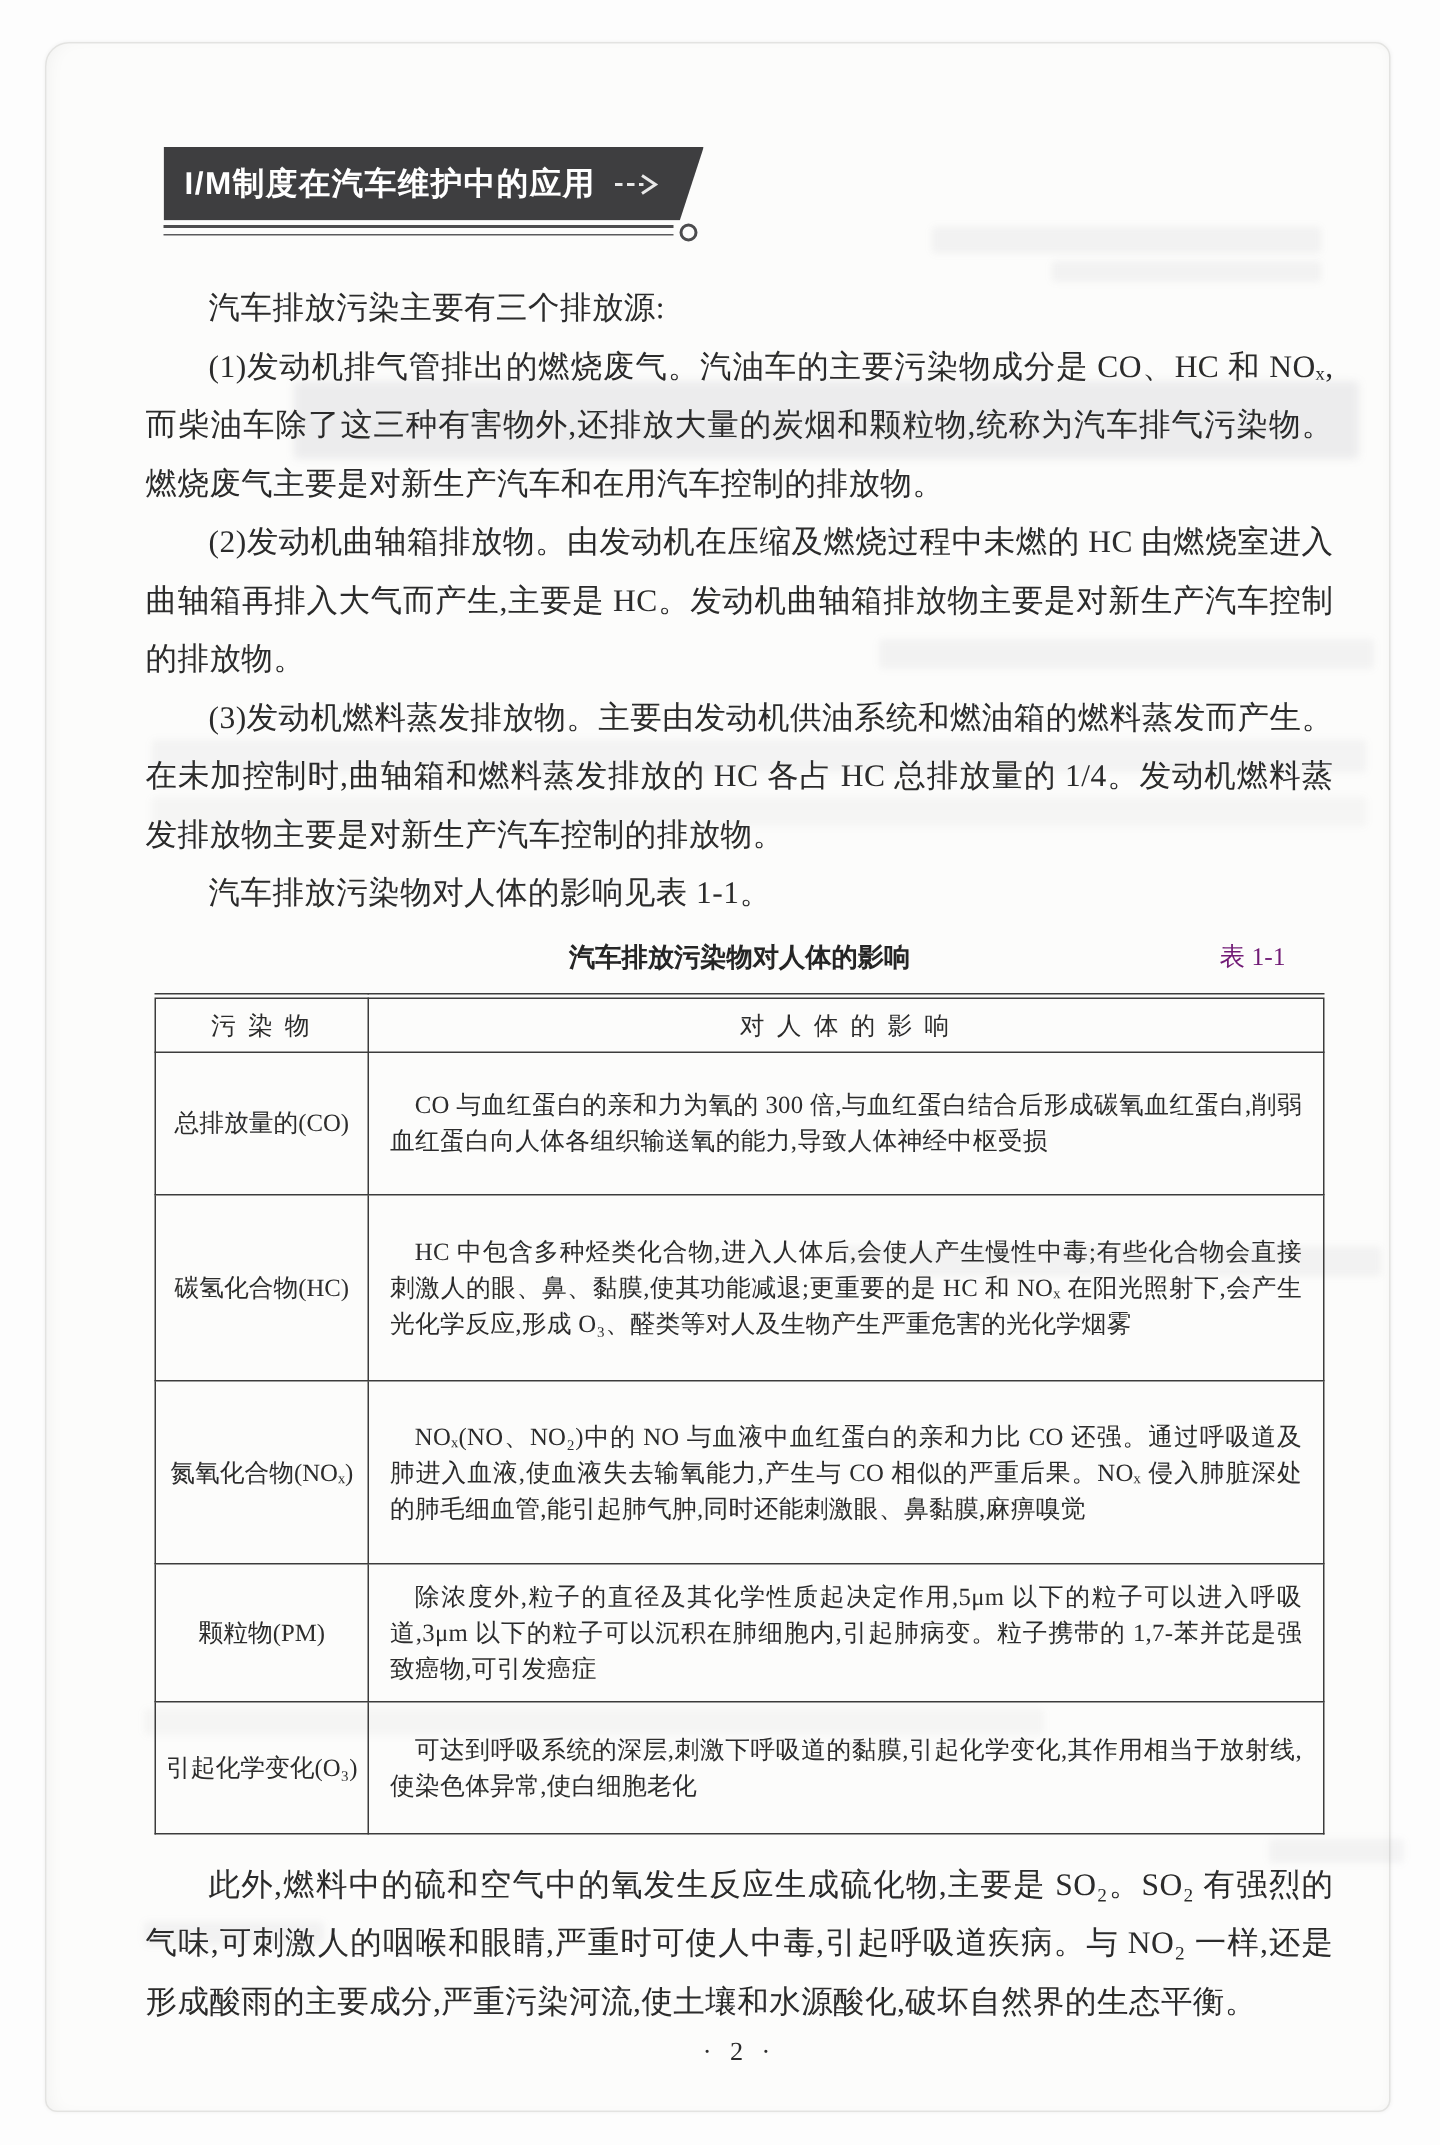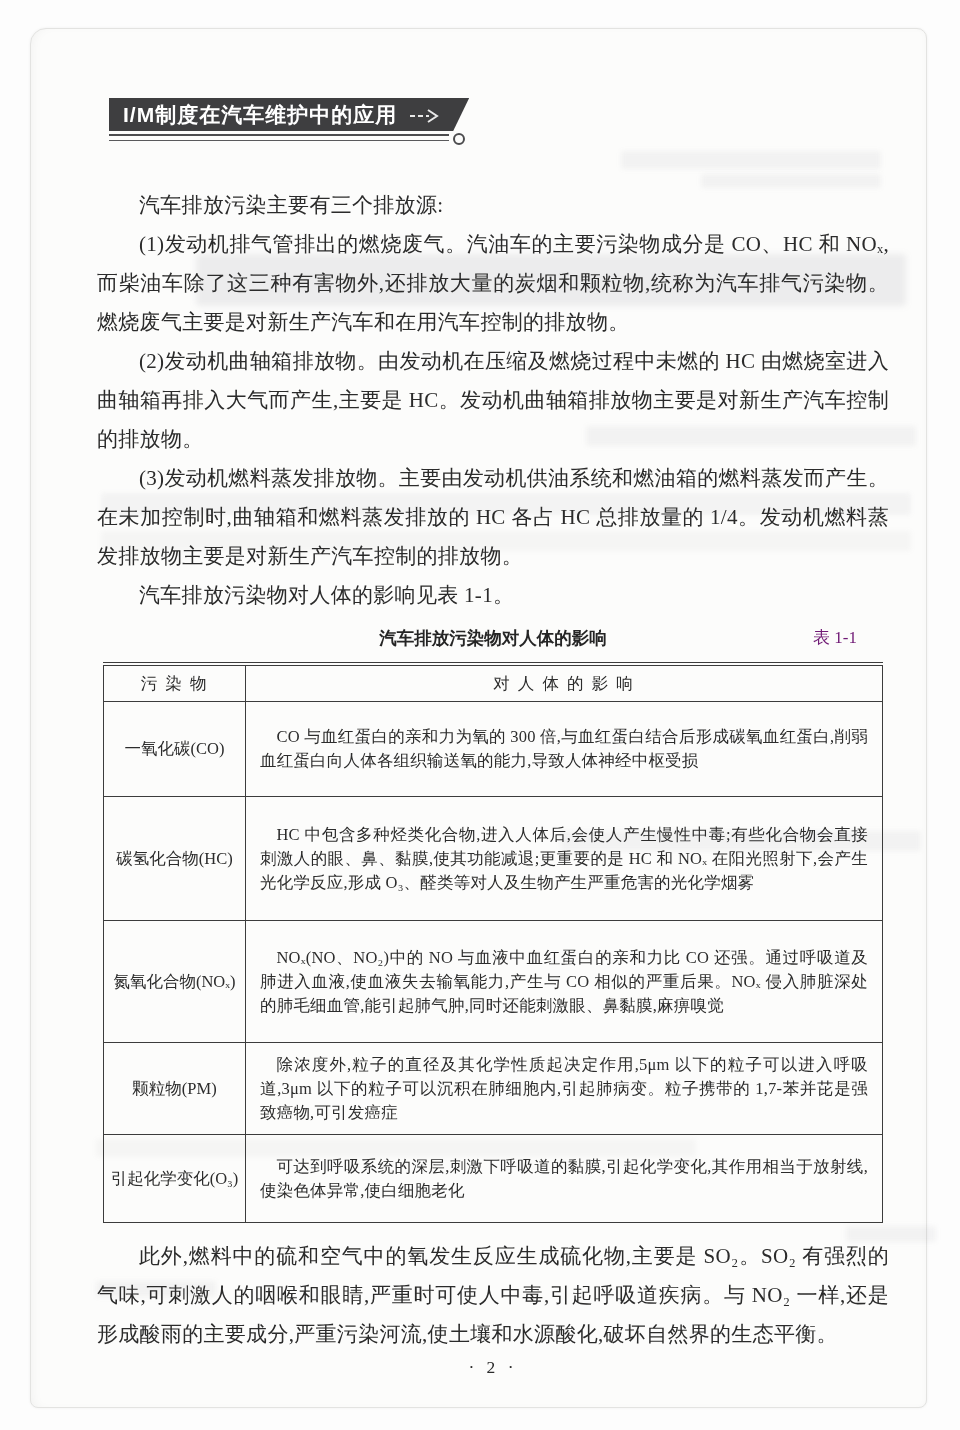--- a/index.html
+++ b/index.html
@@ -29,21 +29,21 @@
   .g9{left:815px;top:1197px;width:90px;height:16px;}
   .g10{left:65px;top:1252px;width:120px;height:16px;}
 
   
   .hdr{position:absolute;left:78px;top:69px;}
   .badge{
     display:inline-flex;align-items:center;gap:12px;
     background:#3e3e40;color:#fff;
     font-family:"Liberation Sans","DejaVu Sans",sans-serif;
     font-weight:bold;font-size:21px;letter-spacing:1px;
-    height:33px;line-height:33px;
+    height:49px;line-height:33px;
     padding:0 30px 0 14px;
     clip-path:polygon(0 0,100% 0,calc(100% - 16px) 100%,0 100%);
   }
   .arrow-icon{display:inline-block;margin-top:2px;}
   .rule{
     position:relative;margin-top:3px;width:340px;height:4px;
     border-top:2px solid #4c4c4e;border-bottom:1px solid #5a5a5c;
   }
   .ring{
     position:absolute;right:-16px;top:-3px;width:8px;height:8px;
@@ -139,21 +139,21 @@
       <colgroup>
           <col class="col-pollutant">
           <col>
         </colgroup>
       <tbody>
           <tr style="height:33px;">
         <th>污 染 物</th>
         <th>对 人 体 的 影 响</th>
       </tr>
       <tr style="height:95px;">
-        <td class="pollutant">一氧化碳(CO)</td>
+        <td class="pollutant">总排放量的(CO)</td>
         <td class="effect">CO 与血红蛋白的亲和力为氧的 300 倍,与血红蛋白结合后形成碳氧血红蛋白,削弱血红蛋白向人体各组织输送氧的能力,导致人体神经中枢受损</td>
       </tr>
       <tr style="height:124px;">
         <td class="pollutant">碳氢化合物(HC)</td>
         <td class="effect">HC 中包含多种烃类化合物,进入人体后,会使人产生慢性中毒;有些化合物会直接刺激人的眼、鼻、黏膜,使其功能减退;更重要的是 HC 和 NOₓ 在阳光照射下,会产生光化学反应,形成 O₃、醛类等对人及生物产生严重危害的光化学烟雾</td>
       </tr>
       <tr style="height:122px;">
         <td class="pollutant">氮氧化合物(NOₓ)</td>
         <td class="effect">NOₓ(NO、NO₂)中的 NO 与血液中血红蛋白的亲和力比 CO 还强。通过呼吸道及肺进入血液,使血液失去输氧能力,产生与 CO 相似的严重后果。NOₓ 侵入肺脏深处的肺毛细血管,能引起肺气肿,同时还能刺激眼、鼻黏膜,麻痹嗅觉</td>
       </tr>

